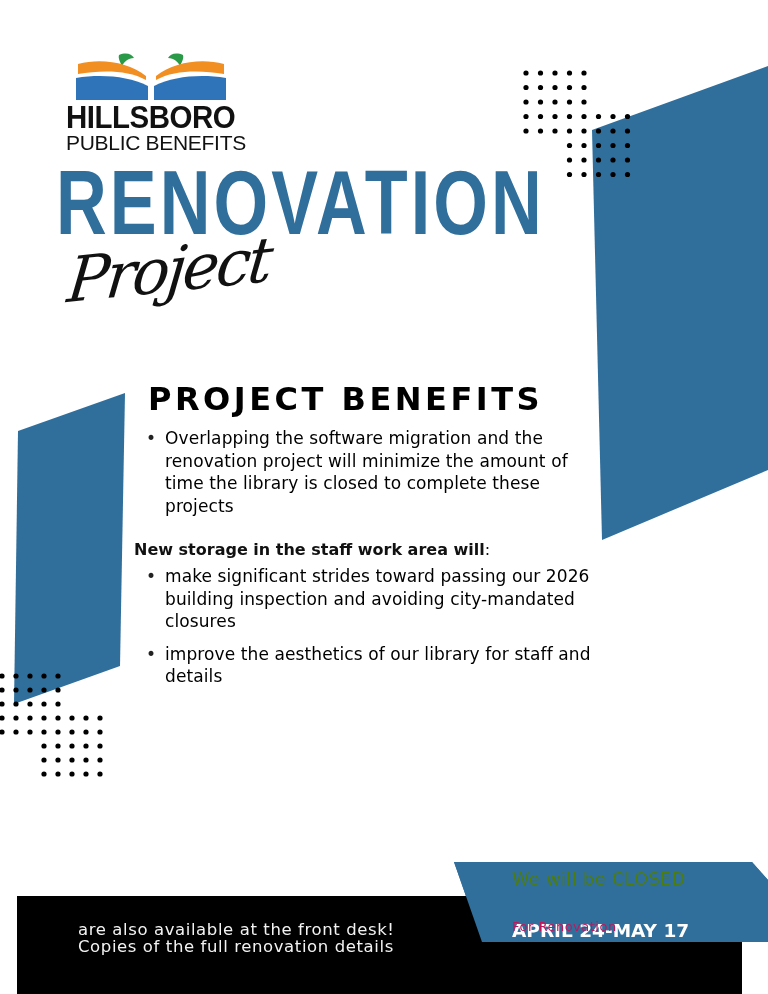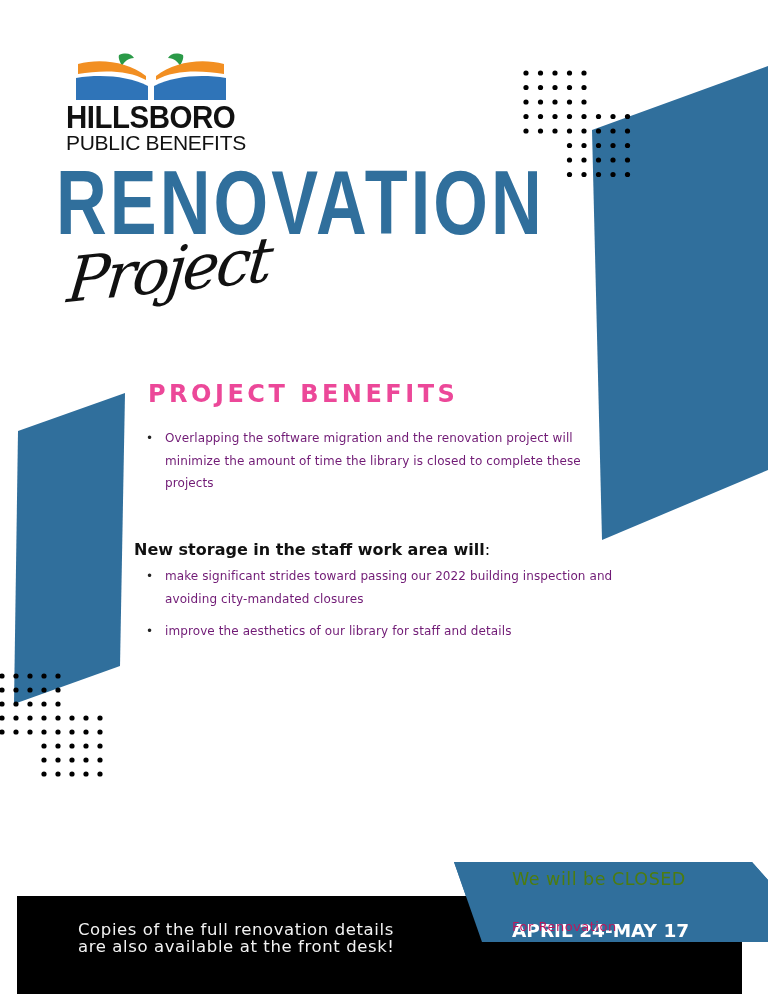--- a/index.html
+++ b/index.html
@@ -23,26 +23,26 @@
       font-weight: 700; font-size: 90px; color: #306f9c; letter-spacing: 4px;
       transform: scaleX(0.78); transform-origin: left; line-height: 1;
     }
     .script {
       left: 68px; top: 250px; font-family: "DejaVu Serif", serif; font-style: italic;
       font-size: 62px; color: #111; transform: rotate(-6deg) skewX(-12deg);
       transform-origin: left; line-height: 1; letter-spacing: -3px;
     }
     .benefits-heading {
       left: 148px; top: 380px; font-family: "DejaVu Sans", sans-serif; font-weight: 700;
-      font-size: 24px; letter-spacing: 3.5px; color: #ec4899;
+      font-size: 32px; letter-spacing: 3.5px; color: #000000;
     }
     ul.bullets { margin: 0; padding: 0; list-style: none; }
     ul.bullets li {
       position: relative; padding-left: 19px; font-family: "DejaVu Sans", sans-serif;
-      font-size: 12px; line-height: 22.5px; color: #701a75; margin-bottom: 10px;
+      font-size: 17px; line-height: 22.5px; color: #000000; margin-bottom: 10px;
       letter-spacing: 0.1px;
     }
     ul.bullets li::before {
       content: "\2022"; position: absolute; left: 0; top: 0; color: #222;
     }
     .list1 { left: 146px; top: 427px; width: 450px; }
     .storage-heading {
       left: 134px; top: 540px; font-family: "DejaVu Sans", sans-serif; font-weight: 700;
       font-size: 16px; color: #111;
     }
@@ -191,28 +191,28 @@
 
 <div class="abs benefits-heading">PROJECT BENEFITS</div>
 <ul class="abs bullets list1">
   <li>Overlapping the software migration and the renovation project will minimize the amount of time the library is closed to complete these projects</li>
 </ul>
 
 <div class="abs storage-heading">
   <span>New storage in the staff work area will</span><span style="font-weight:400">:</span>
 </div>
 <ul class="abs bullets list2">
-  <li>make significant strides toward passing our 2022 building inspection and avoiding city-mandated closures</li>
+  <li>make significant strides toward passing our 2026 building inspection and avoiding city-mandated closures</li>
   <li>improve the aesthetics of our library for staff and details</li>
 </ul>
 
 <div class="abs footer-box"></div>
 <svg class="abs" style="left:0;top:0;pointer-events:none" width="768" height="994">
   <polygon points="454,862 752,862 768,880 768,942 482,942" fill="#306f9c"></polygon>
 </svg>
 <div class="abs footer-text">
+  <div>are also available at the front desk!</div>
   <div>Copies of the full renovation details</div>
-  <div>are also available at the front desk!</div>
 </div>
 
 <div class="abs closed-line1">We will be CLOSED</div>
 <div class="abs closed-line2">APRIL 24-MAY 17</div>
 <div class="abs closed-line3">For Renovation</div>
 
 </body></html>

